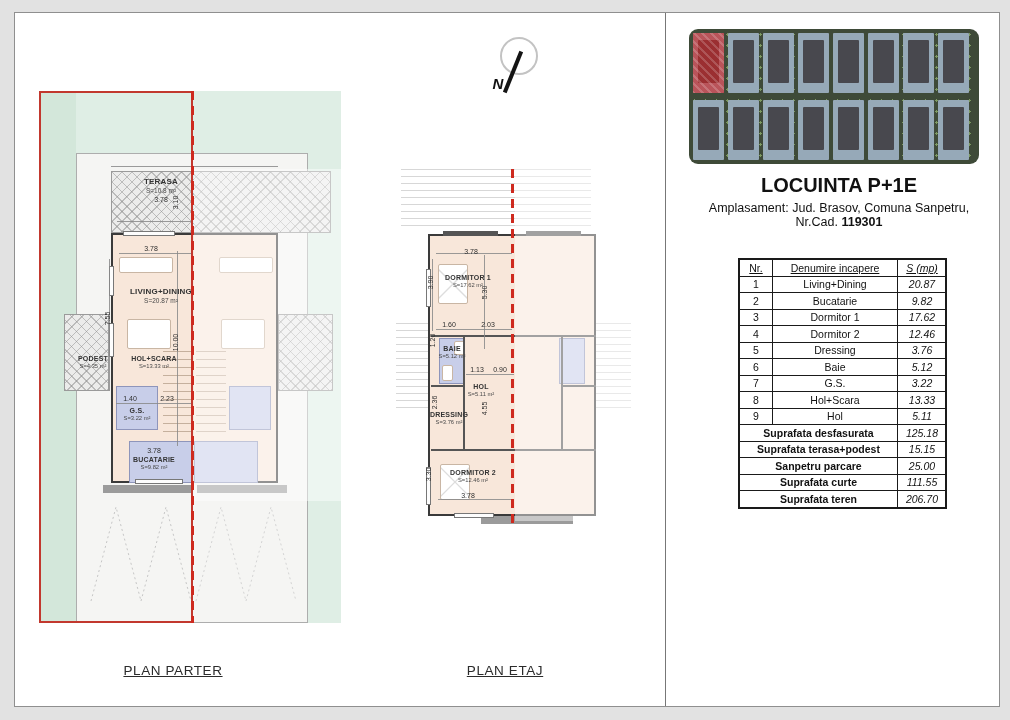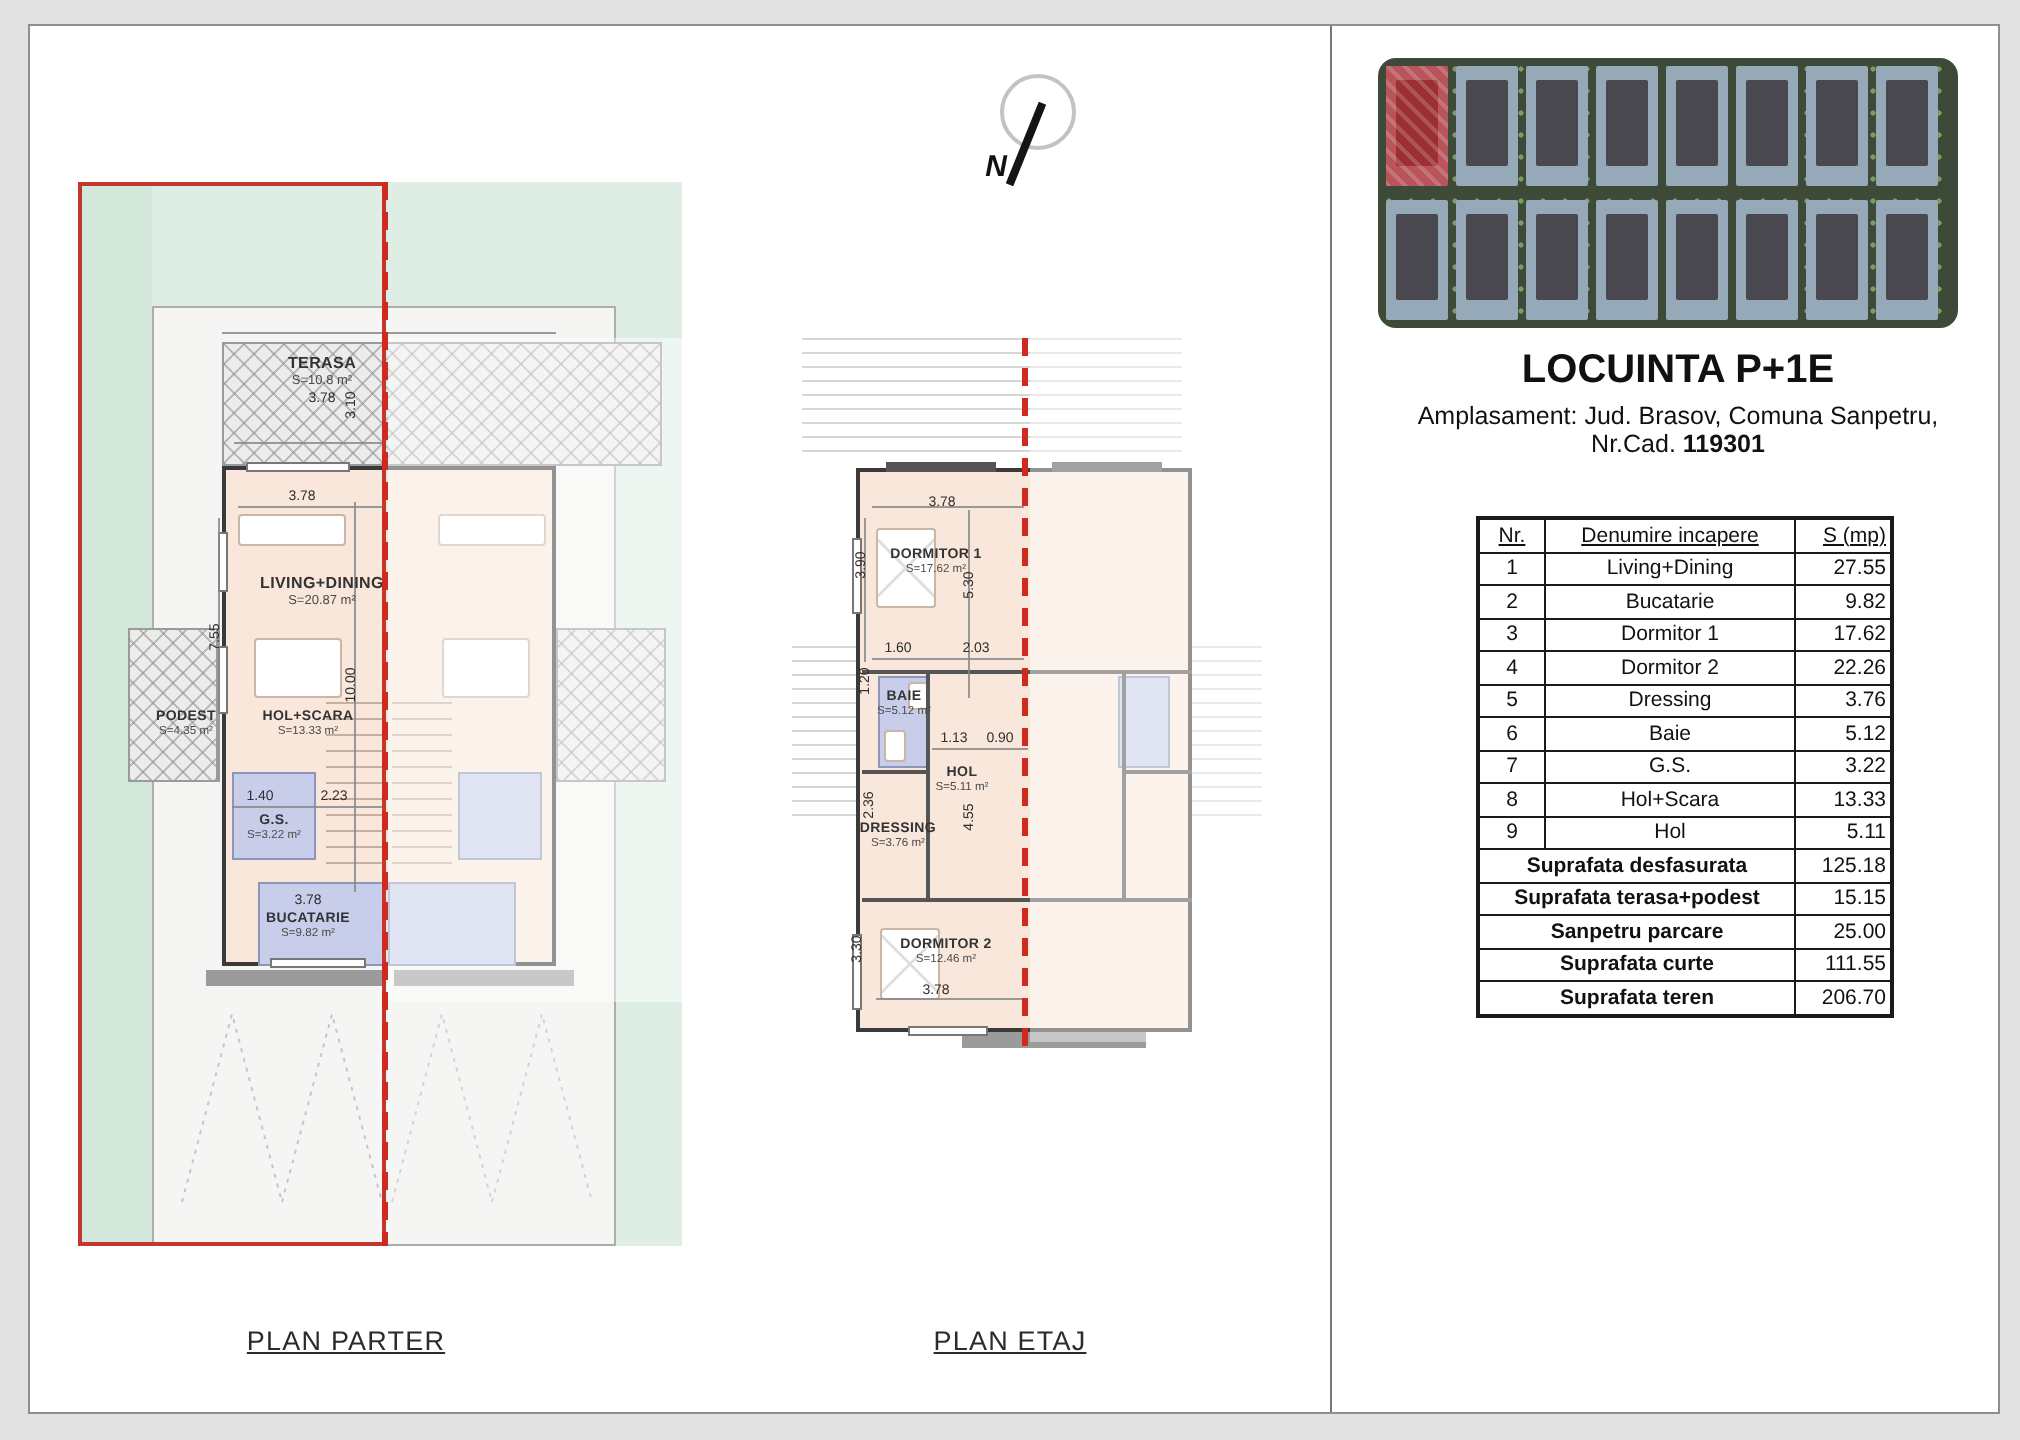--- a/index.html
+++ b/index.html
@@ -42,21 +42,21 @@
   #tb-code{font-size:17px;font-weight:bold;}
   #tb-name{font-size:20px;font-weight:bold;margin-top:1px;}
   #tb-addr{font-size:12.5px;margin-top:4px;}
   #tb-cad{font-size:12.5px;}
   #areatable{position:absolute;left:723px;top:245px;border-collapse:collapse;background:#fff;z-index:2;}
   #areatable th,#areatable td{border:1px solid #1a1a1a;font-size:10.5px;padding:1px 2px;height:13.5px;color:#111;}
   #areatable{border:2px solid #1a1a1a;}
   #areatable th{font-weight:normal;text-decoration:underline;}
   .c-nr{width:28px;text-align:center;}
   .c-name{width:120px;text-align:center;}
-  .c-val{width:42px;text-align:right;padding-left:3px !important;}
+  .c-val{width:42px;text-align:center;padding-left:3px !important;font-style:italic;}
   .sumlbl{font-weight:bold;text-align:center;}
   #divider{position:absolute;left:650px;top:0;width:1px;height:100%;background:#777;}
   .circle{border:2px solid #c3c3c3;border-radius:50%;box-sizing:border-box;}
 </style>
 </head>
 <body>
 
 <div id="stage">
   <div id="page">
     <div id="divider"></div>
@@ -296,36 +296,36 @@
     <table id="areatable">
       <tbody>
           <tr>
         <th class="c-nr">Nr.</th>
         <th class="c-name">Denumire incapere</th>
         <th class="c-val">S (mp)</th>
       </tr>
       <tr>
             <td class="c-nr">1</td>
             <td class="c-name">Living+Dining</td>
-            <td class="c-val">27.55</td>
+            <td class="c-val">20.87</td>
           </tr>
       <tr>
             <td class="c-nr">2</td>
             <td class="c-name">Bucatarie</td>
             <td class="c-val">9.82</td>
           </tr>
       <tr>
             <td class="c-nr">3</td>
             <td class="c-name">Dormitor 1</td>
             <td class="c-val">17.62</td>
           </tr>
       <tr>
             <td class="c-nr">4</td>
             <td class="c-name">Dormitor 2</td>
-            <td class="c-val">22.26</td>
+            <td class="c-val">12.46</td>
           </tr>
       <tr>
             <td class="c-nr">5</td>
             <td class="c-name">Dressing</td>
             <td class="c-val">3.76</td>
           </tr>
       <tr>
             <td class="c-nr">6</td>
             <td class="c-name">Baie</td>
             <td class="c-val">5.12</td>

